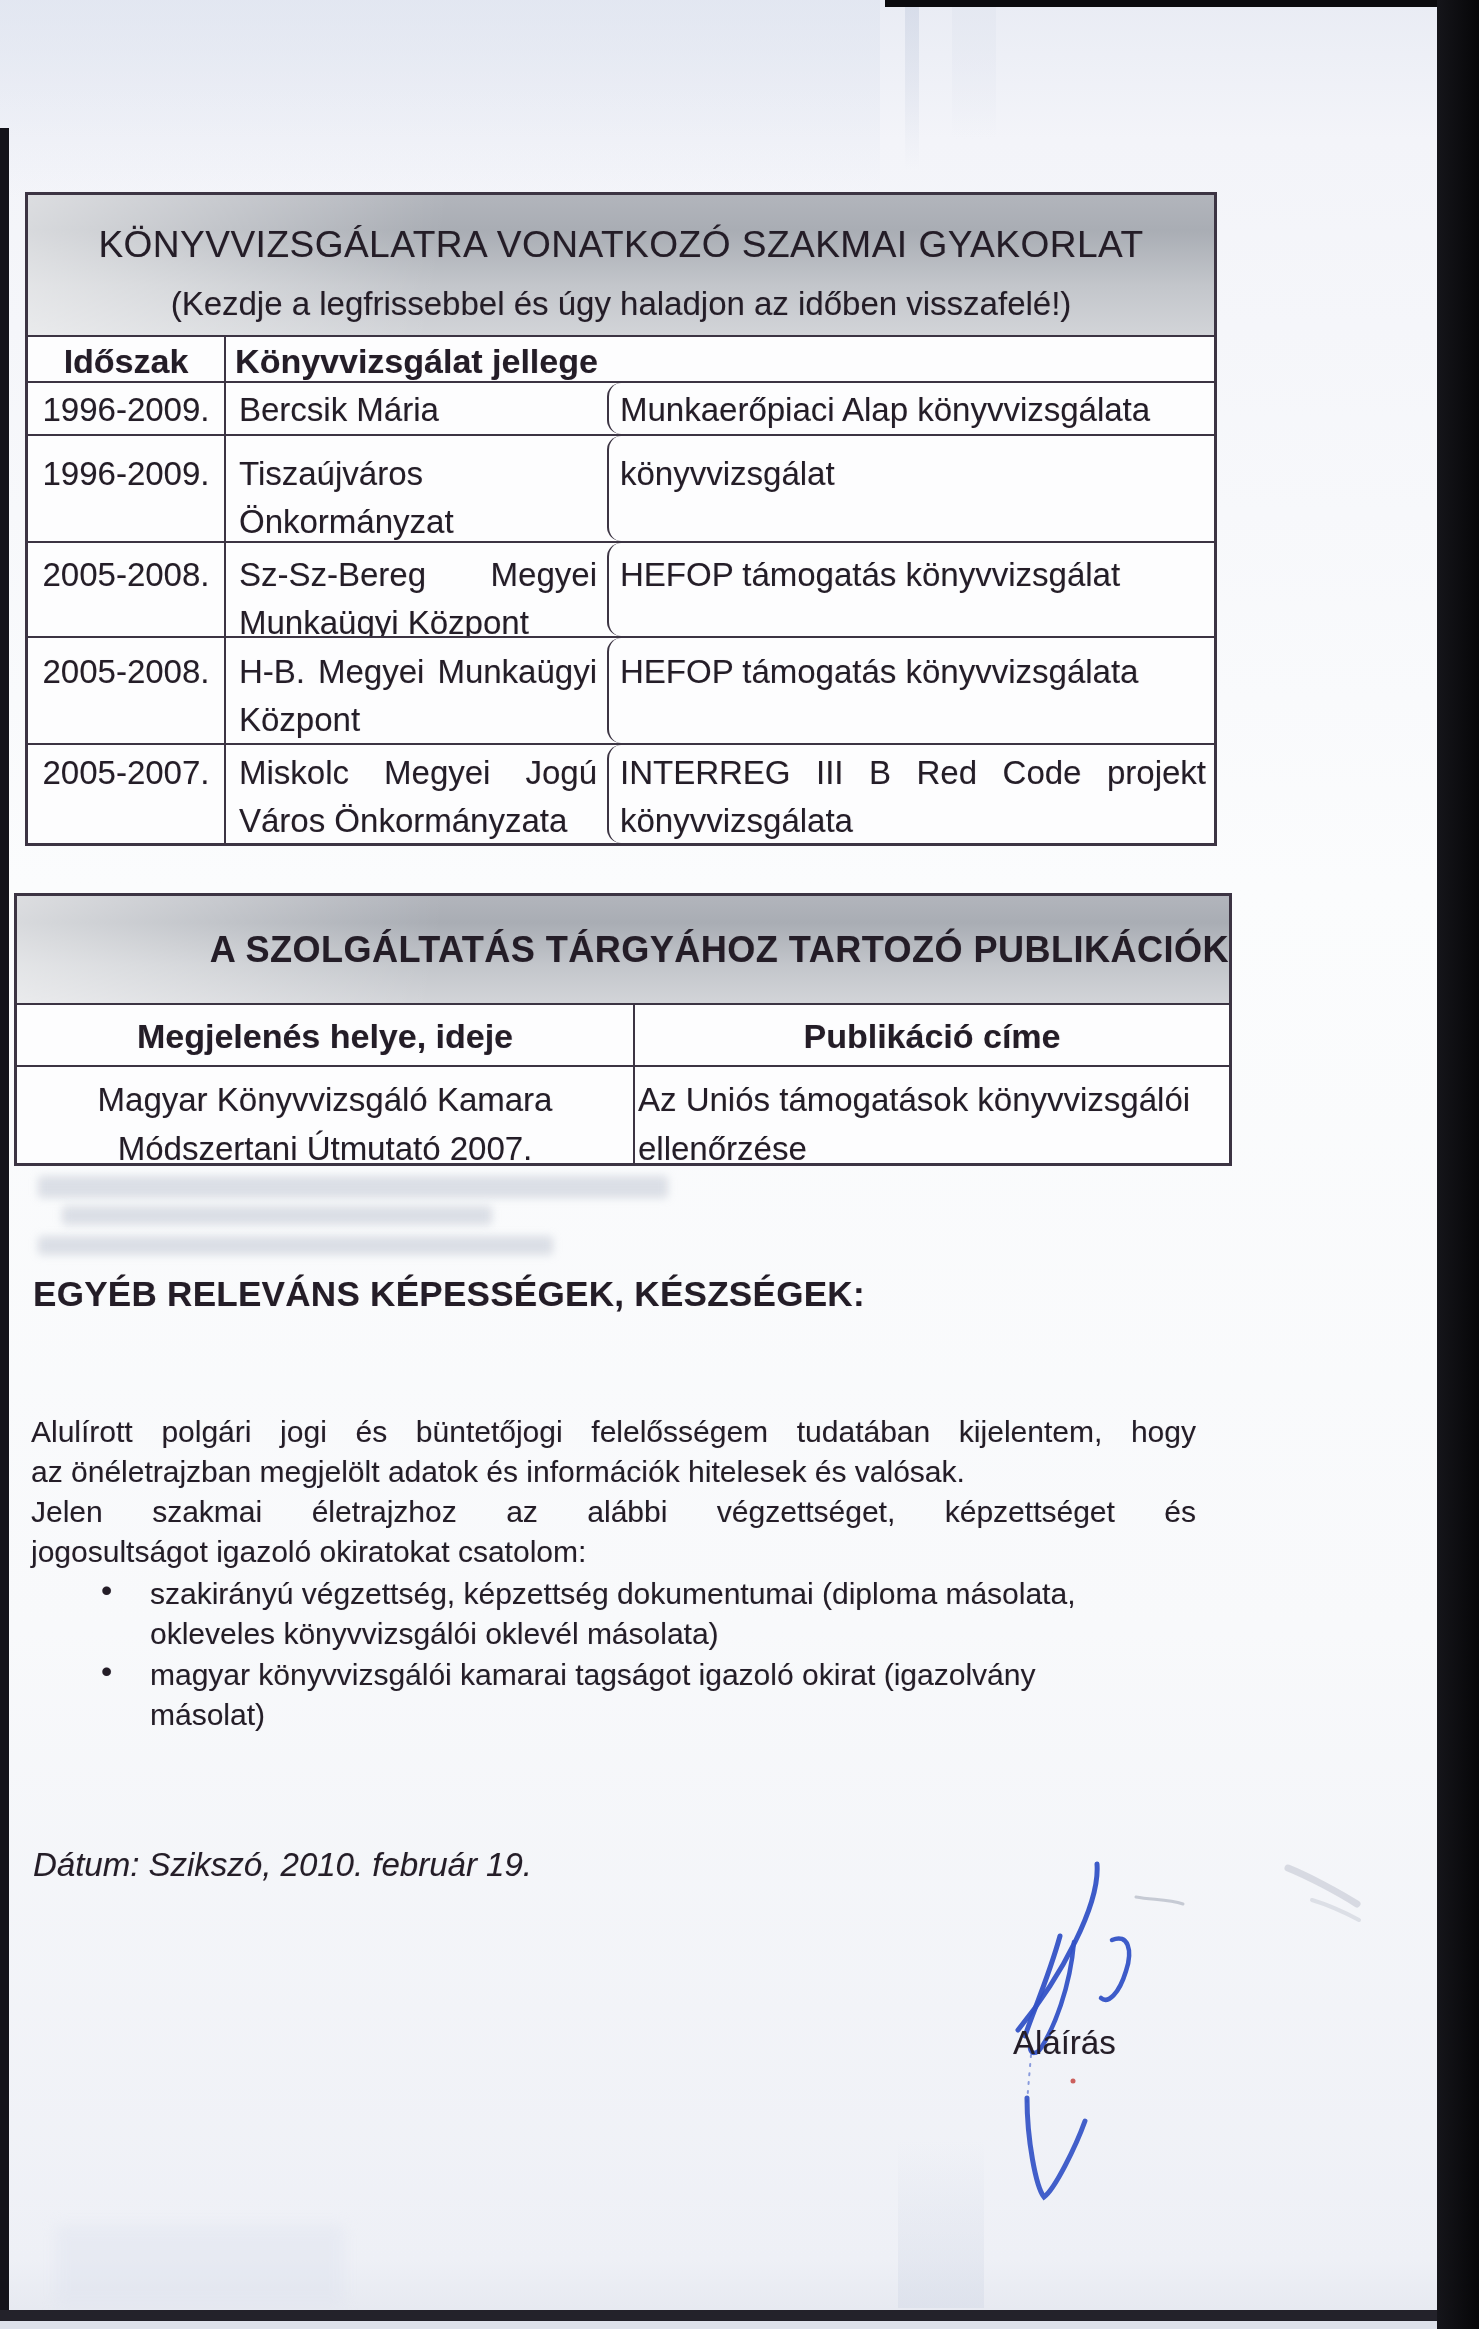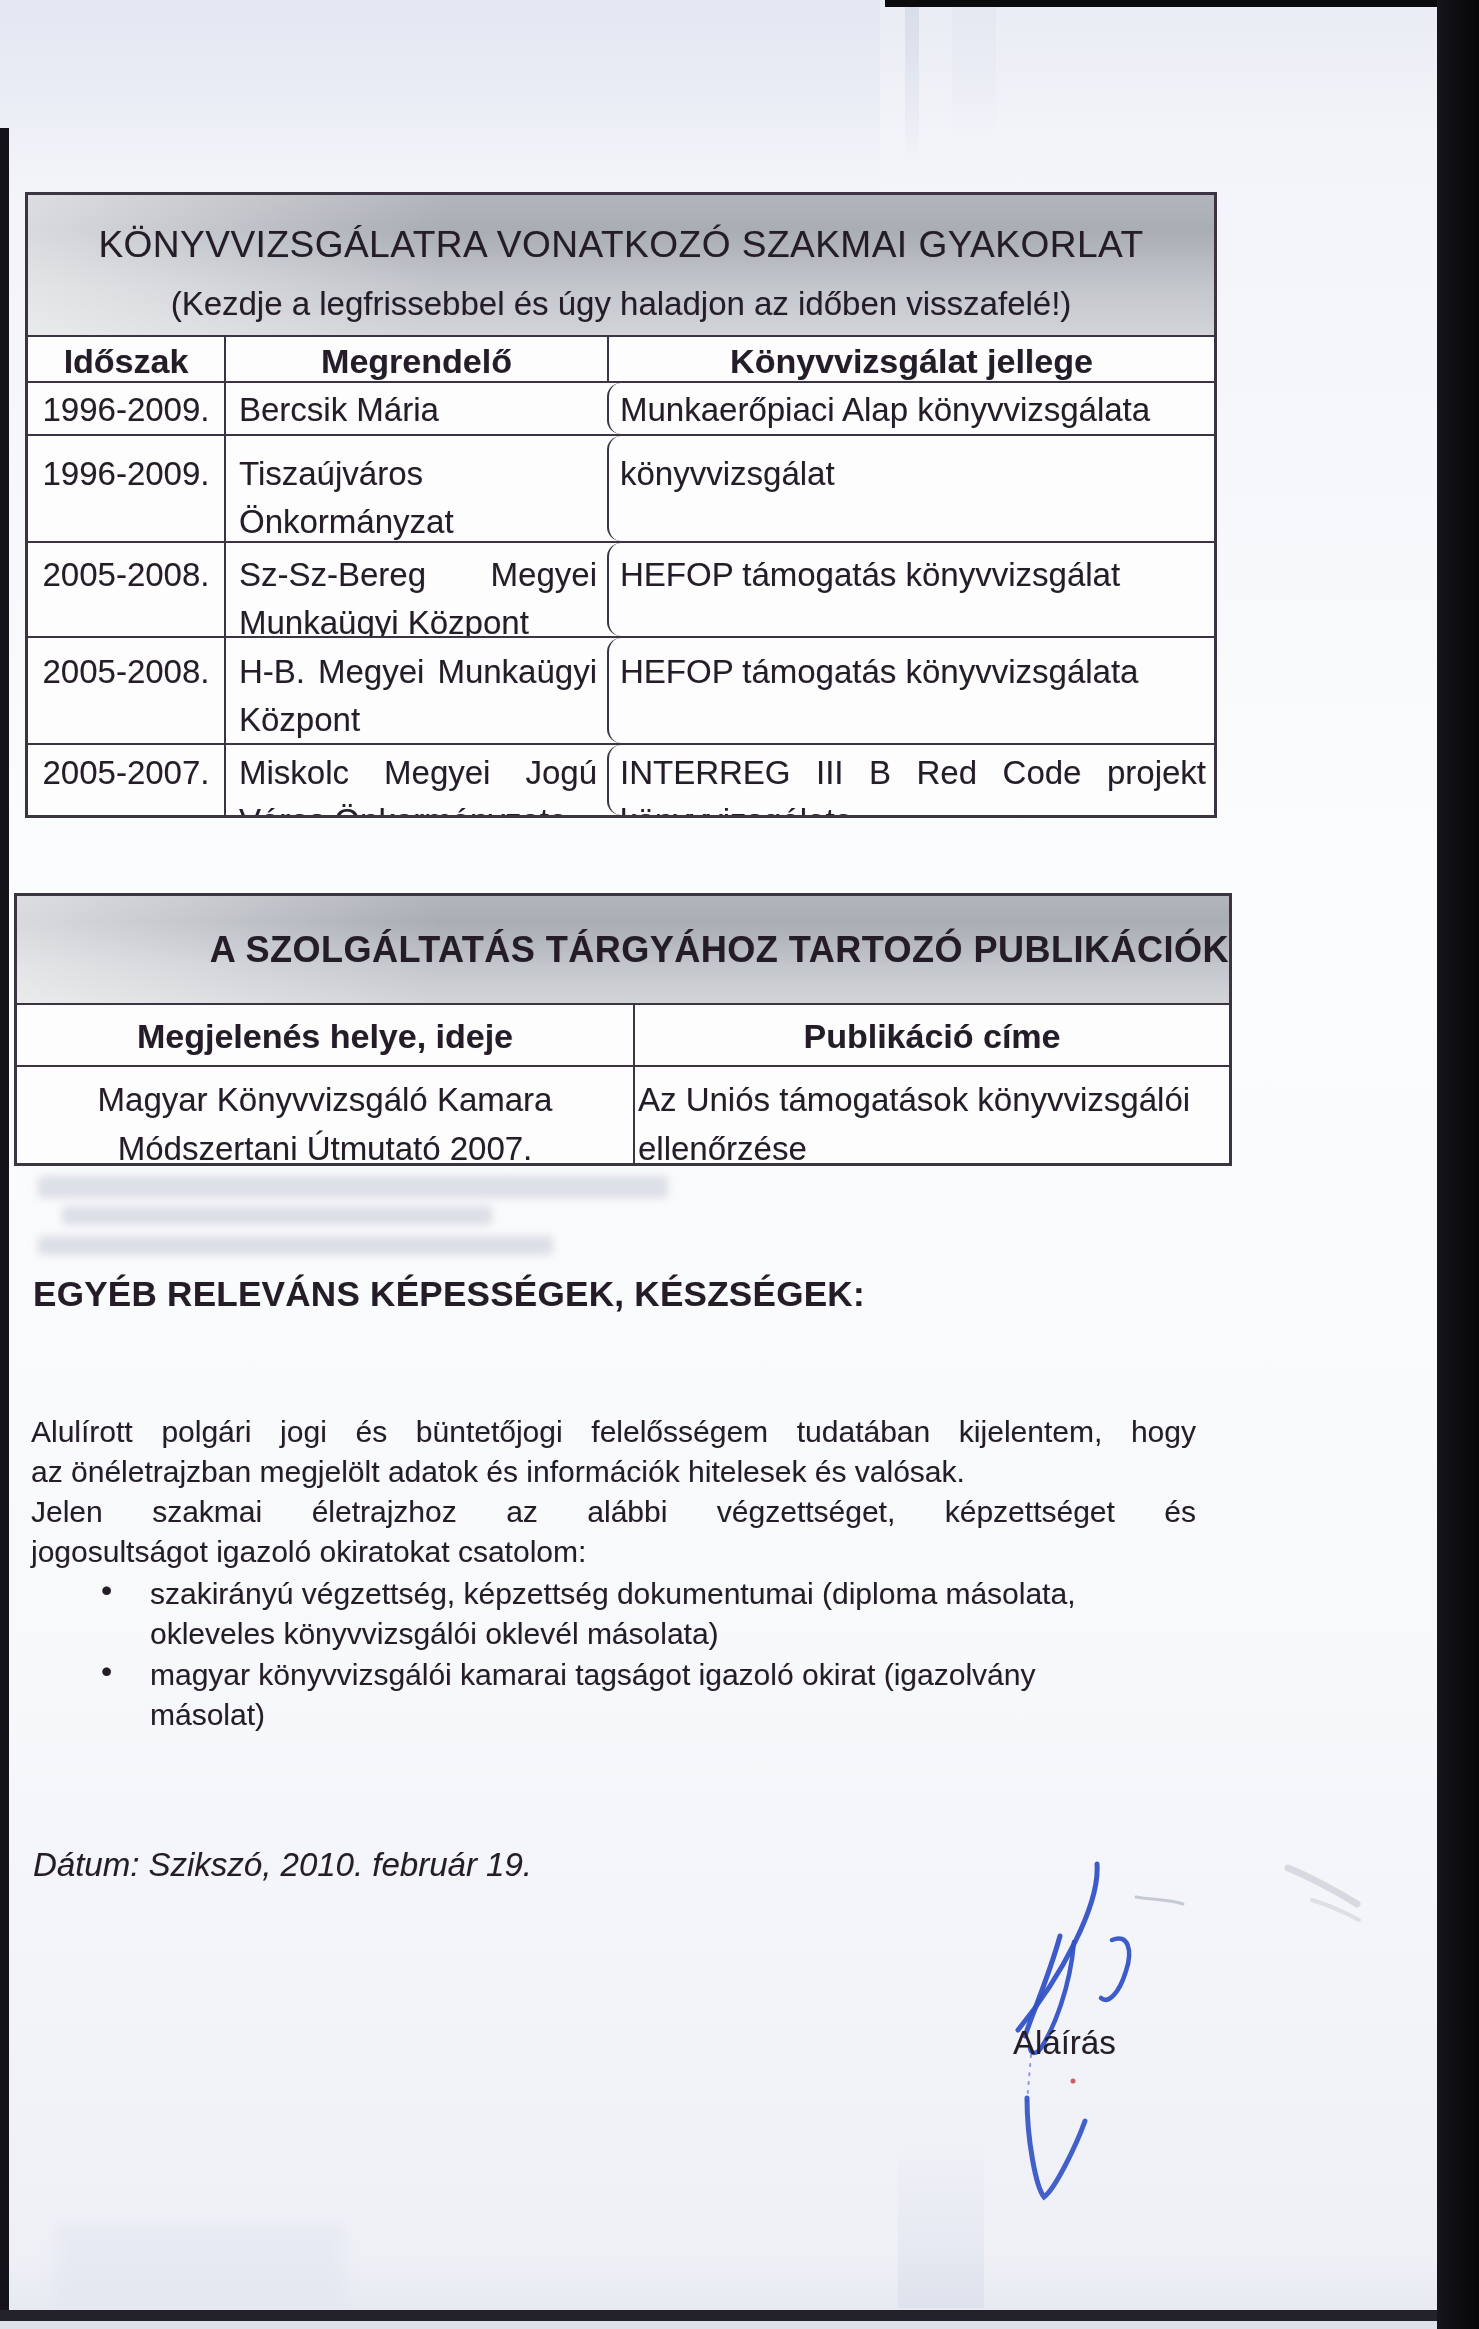--- a/index.html
+++ b/index.html
@@ -37,21 +37,21 @@
     font-weight:bold;font-size:36px;letter-spacing:.5px;}
   .row{display:grid;border-top:2px solid #3c3443;box-sizing:border-box;}
   .tbl1 .row{grid-template-columns:196px 383px 1fr;}
   .tbl2 .row{grid-template-columns:616px 1fr;}
   .cell{box-sizing:border-box;overflow:hidden;}
   .cell + .cell{border-left:2px solid #3c3443;}
   .th{font-weight:bold;text-align:center;font-size:34px;line-height:44px;padding-top:2px;}
   .hrow{height:46px;}
   .h2row{height:62px;}
   .h2row .th{line-height:58px;}
-  .r1{height:53px;}.r2{height:107px;}.r3{height:95px;}.r4{height:107px;}.r5{height:72px;}
+  .r1{height:53px;}.r2{height:107px;}.r3{height:95px;}.r4{height:107px;}.r5{height:100px;}
   .r1 .cell{padding-top:3px;}.r2 .cell{padding-top:14px;}.r3 .cell{padding-top:8px;}
   .r4 .cell{padding-top:10px;}.r5 .cell{padding-top:4px;}
   .ln{font-size:33px;line-height:48px;white-space:nowrap;}
   .cper{text-align:center;}
   .ccli{padding-left:13px;padding-right:10px;}
   .ctyp{padding-left:11px;padding-right:8px;border-radius:14px;}
   .spread{white-space:normal;text-align:justify;text-align-last:justify;height:48px;overflow:hidden;}
   .prow{height:98px;}
   .prow .cell{padding-top:8px;}
   .prow .ln{line-height:49px;}
@@ -85,21 +85,20 @@
   <div class="streak st3"></div>
   <div class="streak st4"></div>
 
   <section class="tbl tbl1">
     <div class="band band1">
       <div class="band-title">KÖNYVVIZSGÁLATRA VONATKOZÓ SZAKMAI GYAKORLAT</div>
       <div class="band-sub">(Kezdje a legfrissebbel és úgy haladjon az időben visszafelé!)</div>
     </div>
     <div class="row hrow">
       <div class="cell th">Időszak</div>
-      <div class="cell th">Megrendelő</div>
       <div class="cell th">Könyvvizsgálat jellege</div>
     </div>
     <div class="row r1">
       <div class="cell cper">
           <div class="ln">1996-2009.</div>
         </div>
       <div class="cell ccli">
           <div class="ln">Bercsik Mária</div>
         </div>
       <div class="cell ctyp">

